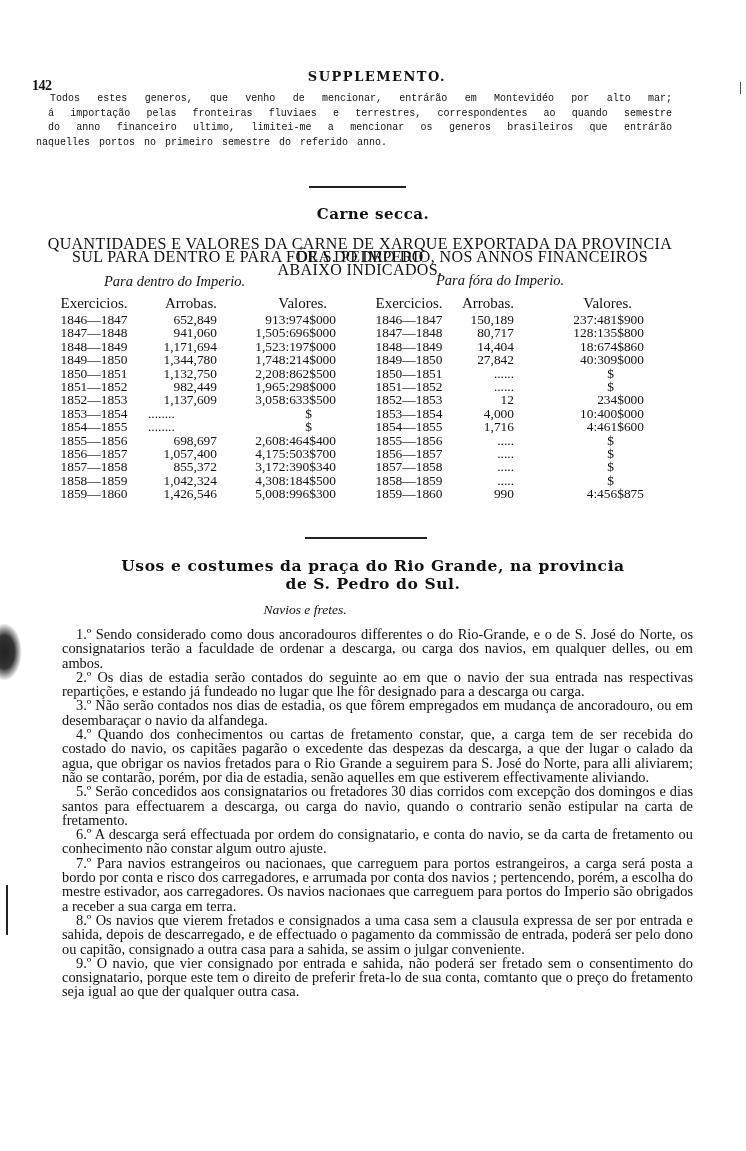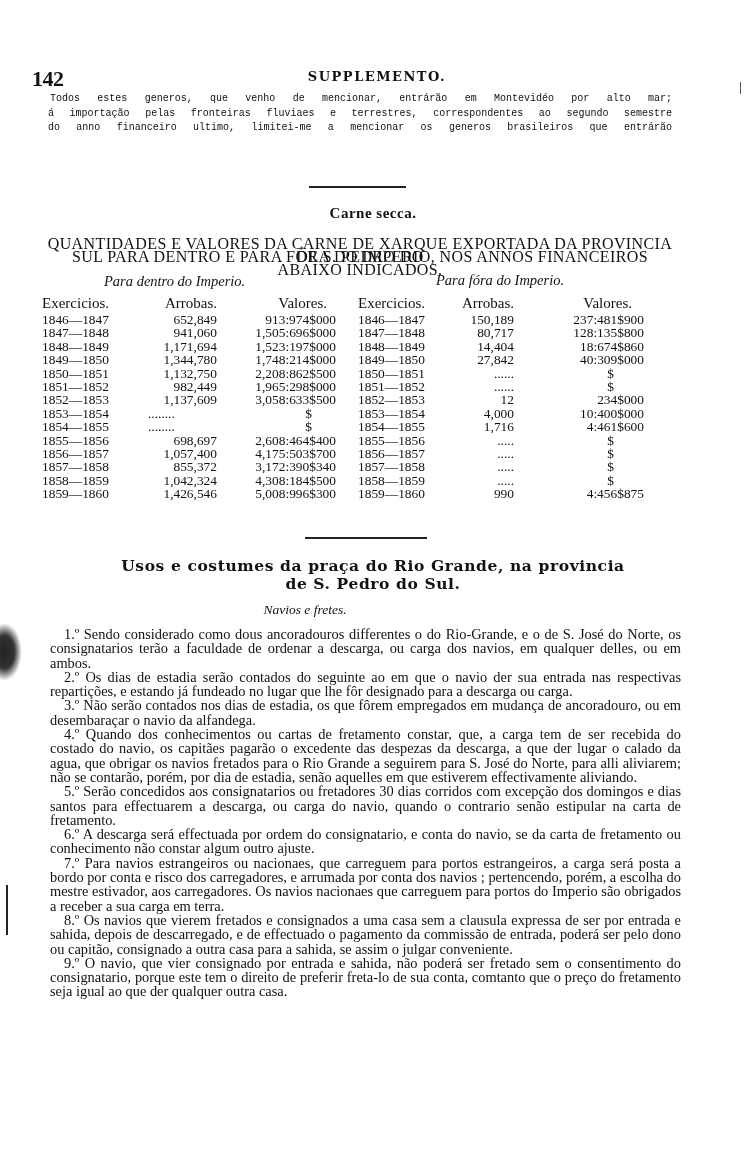--- a/index.html
+++ b/index.html
@@ -1,32 +1,32 @@
 <!DOCTYPE html>
 <html><head>
 <meta charset="utf-8">
 <style>
   html, body { margin:0; padding:0; background:#ffffff; }
   body { width:746px; height:1151px; position:relative; overflow:hidden;
          font-family:"DejaVu Serif", serif; color:#111; }
   .page { position:absolute; left:0; top:0; width:746px; height:1151px; }
   .header { position:absolute; top:66px; left:32px; width:650px; height:22px; }
-  .page-num { position:absolute; left:0; top:0; font-family:"Liberation Serif", serif; font-weight:bold; font-size:22px; letter-spacing:-0.5px; }
+  .page-num { position:absolute; left:0; top:12px; font-family:"Liberation Serif", serif; font-weight:bold; font-size:14px; letter-spacing:-0.5px; }
   .running-head { position:absolute; left:0; right:0; top:3px; text-align:center; font-family:"DejaVu Serif", serif; font-weight:bold; font-size:13px; letter-spacing:1.5px; padding-left:40px; }
   .para { position:absolute; left:50px; width:624px; font-family:Liberation Mono, monospace; font-size:10px; line-height:14.6px; text-align:justify; }
   .intro { top:92px; left:50px; width:622px; text-indent:0; }
   .intro .l { display:block; text-align:justify; text-align-last:justify; white-space:nowrap; }
   .rule { position:absolute; height:1.5px; background:#222; }
   .title { position:absolute; left:0; width:746px; text-align:center; font-family:"DejaVu Serif", serif; font-weight:bold; }
   .caps { position:absolute; left:40px; width:640px; text-align:center; font-family:"Liberation Serif", serif; font-size:16px; line-height:13px; letter-spacing:0.4px; }
   .subhead { position:absolute; font-family:"Liberation Serif", serif; font-style:italic; font-size:14.5px; }
   table.t { position:absolute; border-collapse:collapse; font-family:"Liberation Serif", serif; font-size:13.4px; }
   table.t td, table.t th { padding:0; line-height:13.4px; white-space:nowrap; font-weight:normal; }
   table.t th { font-size:15px; line-height:18px; padding-bottom:1px; }
-  .c-yr { text-align:left; }
+  .c-yr { text-align:center; }
   .c-num { text-align:right; }
   .body-text { position:absolute; left:50px; width:631px; font-family:"Liberation Serif", serif; font-size:14.4px; line-height:14.3px; }
   .body-text p { margin:0; text-indent:14px; text-align:justify; }
   .edge-blot { position:absolute; left:0; top:623px; width:22px; height:58px; background:radial-gradient(ellipse at 20% 50%, #222 0%, #333 40%, transparent 70%); border-radius:0 50% 50% 0; }
   .edge-line { position:absolute; left:6px; top:885px; width:2px; height:50px; background:#222; }
   .edge-tick { position:absolute; left:740px; top:82px; width:1px; height:12px; background:#555; }
 </style>
 </head>
 <body>
 
@@ -36,27 +36,28 @@
   <div class="edge-line"></div>
   <div class="edge-tick"></div>
 
   <div class="header">
     <span class="page-num">142</span>
     <div class="running-head">SUPPLEMENTO.</div>
   </div>
 
   <div class="para intro">
     <span class="l" style="padding-left:0px;">Todos estes generos, que venho de mencionar, entrárão em Montevidéo por alto mar;</span>
-    <span class="l" style="margin-left:-2px;">á importação pelas fronteiras fluviaes e terrestres, correspondentes ao segundo semestre</span>
+    <span class="l" style="margin-left:-2px;">á importação pelas fronteiras fluviaes e terrestres, correspondentes ao quando semestre</span>
     <span class="l" style="margin-left:-2px;">do anno financeiro ultimo, limitei-me a mencionar os generos brasileiros que entrárão</span>
+    <span style="display:block; margin-left:-14px; white-space:nowrap; word-spacing:3px;">naquelles portos no primeiro semestre do referido anno.</span>
   </div>
 
   <div class="rule" style="left:309px; top:186px; width:97px;"></div>
 
-  <div class="title" style="top:205px; font-size:15px; letter-spacing:0.5px;font-family:Liberation Serif, serif;">Carne secca.</div>
+  <div class="title" style="top:205px; font-size:15px; letter-spacing:0.5px;">Carne secca.</div>
 
   <div class="caps" style="top:237px;">QUANTIDADES E VALORES DA CARNE DE XARQUE EXPORTADA DA PROVINCIA DE S. PEDRO DO</div>
   <div class="caps" style="top:250px;">SUL PARA DENTRO E PARA FÓRA DO IMPERIO, NOS ANNOS FINANCEIROS ABAIXO INDICADOS.</div>
 
   <div class="subhead" style="left:104px; top:273px;">Para dentro do Imperio.</div>
   <div class="subhead" style="left:436px; top:272px;">Para fóra do Imperio.</div>
 
   <table class="t" style="left:42px; top:294px;">
     <thead>
       <tr>
@@ -221,21 +222,21 @@
     </tbody>
   </table>
 
   <div class="rule" style="left:305px; top:537px; width:122px;"></div>
 
   <div class="title" style="top:556px; font-size:15.5px; letter-spacing:0.6px;">Usos e costumes da praça do Rio Grande, na provincia</div>
   <div class="title" style="top:574px; font-size:15.5px; letter-spacing:0.6px;">de S. Pedro do Sul.</div>
 
   <div class="subhead" style="left:0; width:610px; text-align:center; top:602px; font-size:13.5px;">Navios e fretes.</div>
 
-  <div class="body-text" style="top:627px;">
+  <div class="body-text" style="top:627px;margin-left:12px;">
     <p>1.º Sendo considerado como dous ancoradouros differentes o do Rio-Grande, e o de S. José do Norte, os consignatarios terão a faculdade de ordenar a descarga, ou carga dos navios, em qualquer delles, ou em ambos.</p>
     <p>2.º Os dias de estadia serão contados do seguinte ao em que o navio der sua entrada nas respectivas repartições, e estando já fundeado no lugar que lhe fôr designado para a descarga ou carga.</p>
     <p>3.º Não serão contados nos dias de estadia, os que fôrem empregados em mudança de ancoradouro, ou em desembaraçar o navio da alfandega.</p>
     <p>4.º Quando dos conhecimentos ou cartas de fretamento constar, que, a carga tem de ser recebida do costado do navio, os capitães pagarão o excedente das despezas da descarga, a que der lugar o calado da agua, que obrigar os navios fretados para o Rio Grande a seguirem para S. José do Norte, para alli aliviarem; não se contarão, porém, por dia de estadia, senão aquelles em que estiverem effectivamente aliviando.</p>
     <p>5.º Serão concedidos aos consignatarios ou fretadores 30 dias corridos com excepção dos domingos e dias santos para effectuarem a descarga, ou carga do navio, quando o contrario senão estipular na carta de fretamento.</p>
     <p>6.º A descarga será effectuada por ordem do consignatario, e conta do navio, se da carta de fretamento ou conhecimento não constar algum outro ajuste.</p>
     <p>7.º Para navios estrangeiros ou nacionaes, que carreguem para portos estrangeiros, a carga será posta a bordo por conta e risco dos carregadores, e arrumada por conta dos navios ; pertencendo, porém, a escolha do mestre estivador, aos carregadores. Os navios nacionaes que carreguem para portos do Imperio são obrigados a receber a sua carga em terra.</p>
     <p>8.º Os navios que vierem fretados e consignados a uma casa sem a clausula expressa de ser por entrada e sahida, depois de descarregado, e de effectuado o pagamento da commissão de entrada, poderá ser pelo dono ou capitão, consignado a outra casa para a sahida, se assim o julgar conveniente.</p>
     <p>9.º O navio, que vier consignado por entrada e sahida, não poderá ser fretado sem o consentimento do consignatario, porque este tem o direito de preferir freta-lo de sua conta, comtanto que o preço do fretamento seja igual ao que der qualquer outra casa.</p>
   </div>

